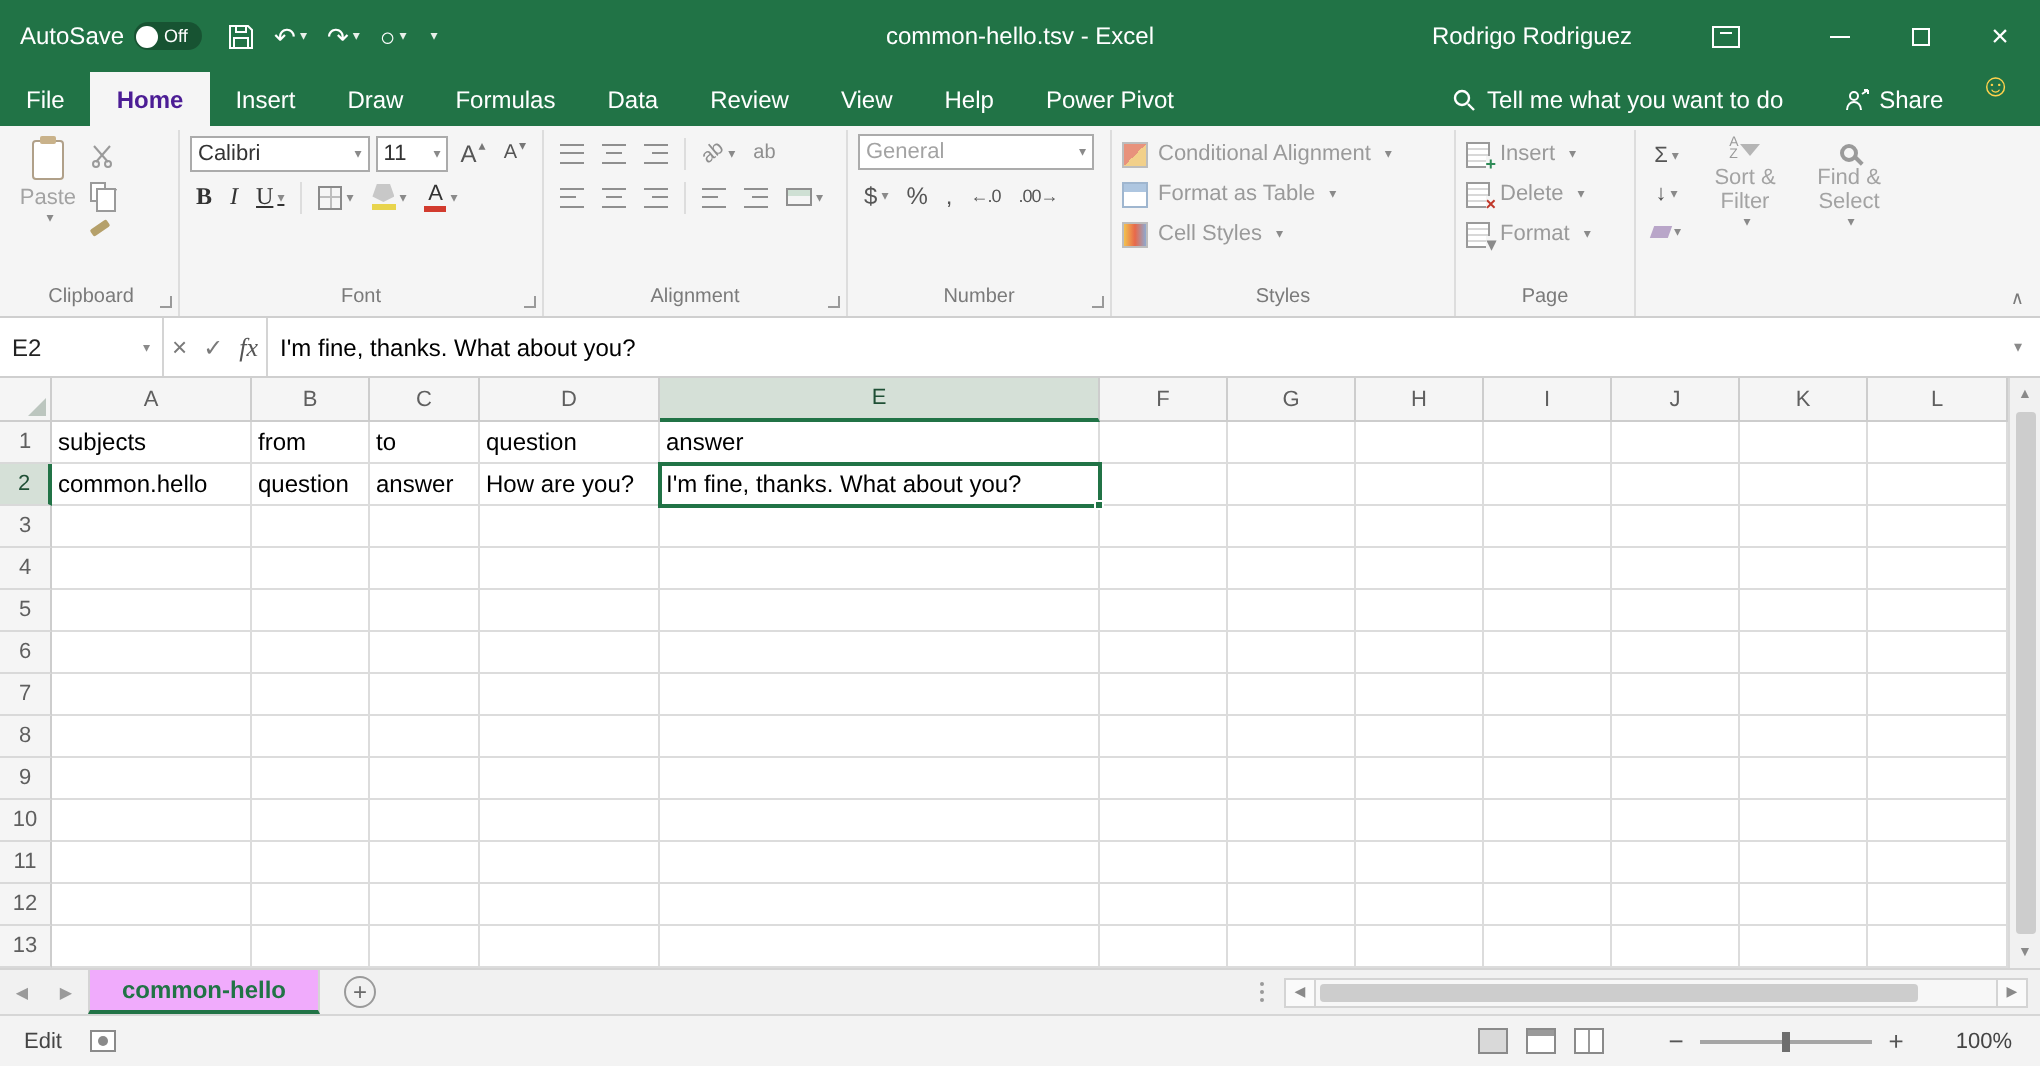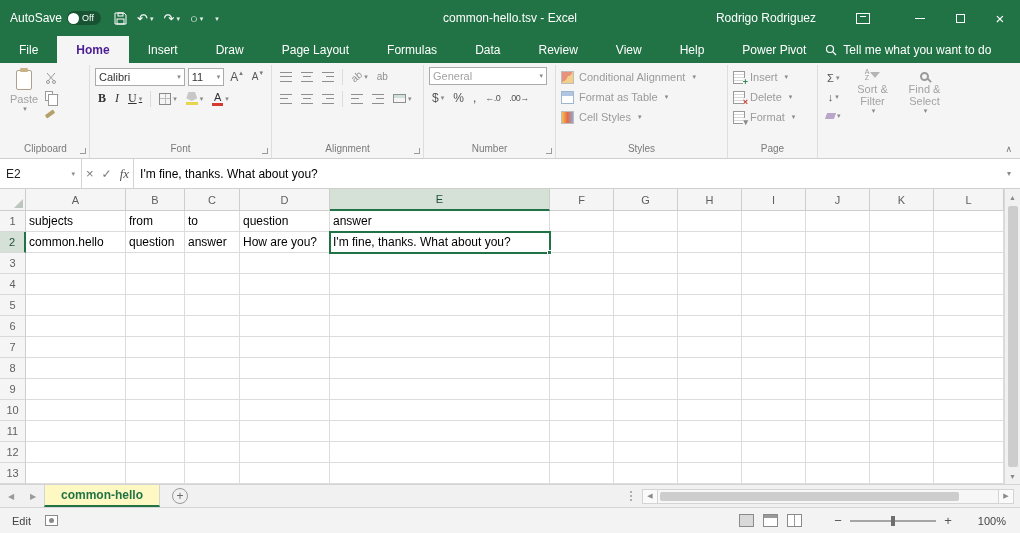--- a/index.html
+++ b/index.html
@@ -18,21 +18,21 @@
   .tright{margin-left:auto;display:flex;align-items:center;height:100%}
   .uname{font-size:12px;margin-right:40px}
   .ropt{width:14px;height:11px;border:1px solid #fff;position:relative;margin-right:30px}
   .ropt::after{content:"";position:absolute;left:3px;top:2px;width:6px;height:3px;border-top:1px solid #fff}
   .wbtn{width:40px;height:36px;display:flex;align-items:center;justify-content:center;color:#fff;font-size:15px}
   .minbar{width:10px;height:1px;background:#fff;display:block}
   .maxbox{width:9px;height:9px;border:1px solid #fff;display:block}
 
   
   .tabrow{height:27px;background:#217346;display:flex;align-items:stretch;flex:0 0 27px}
-  .rtab{padding:0 19px;display:flex;align-items:center;color:#fff;font-size:12px;white-space:nowrap}
+  .rtab{padding:0 13px;display:flex;align-items:center;color:#fff;font-size:12px;white-space:nowrap}
   .rtab.active{background:#f5f5f5;color:#4c1d95;font-weight:bold}
   .tellme{display:flex;align-items:center;gap:6px;color:#fff;font-size:12px;margin-left:auto;margin-right:30px;white-space:nowrap}
   .sharebox{display:flex;align-items:center;gap:5px;color:#fff;font-size:12px;margin-right:18px}
   .smiley{font-size:16px;color:#ffd24d;margin-right:14px;line-height:1}
 
   
   .ribbon{height:96px;flex:0 0 96px;background:#f5f5f5;border-bottom:1px solid #cfcfcf;display:flex;padding:2px 2px 0 2px;position:relative}
   .rgroup{display:flex;flex-direction:column;border-right:1px solid #ddd;padding:2px 5px 0 5px;position:relative}
   .gcontent{flex:1;display:flex}
   .glabel{height:16px;font-size:10px;color:#7a7a7a;text-align:center;line-height:14px}
@@ -129,21 +129,21 @@
   .cell{font-size:12px;color:#000;padding:0 3px;display:flex;align-items:center;border-right:1px solid #dcdcdc;border-bottom:1px solid #dcdcdc;white-space:nowrap;overflow:hidden;background:#fff}
   .cell.selcell{overflow:visible;position:relative;outline:2px solid #217346;outline-offset:-1px;z-index:2}
   .fillhandle{position:absolute;right:-3px;bottom:-3px;width:5px;height:5px;background:#217346;border:1px solid #fff}
   .vscroll{width:16px;flex:0 0 16px;background:#f1f1f1;border-left:1px solid #d9d9d9;display:flex;flex-direction:column;align-items:center}
   .varr{height:16px;display:flex;align-items:center;justify-content:center;font-size:7px;color:#8a8a8a;width:100%}
   .vthumb{flex:1;width:10px;background:#cdcdcd;border-radius:2px;margin:1px 0}
 
   
   .sheetbar{height:23px;flex:0 0 23px;background:#f1f1f1;border-top:1px solid #d4d4d4;display:flex;align-items:stretch}
   .snav{width:22px;display:flex;align-items:center;justify-content:center;font-size:8px;color:#9a9a9a}
-  .sheettab{display:flex;align-items:center;padding:4px 16px;background:#fef9c3;border-right:1px solid #d4d4d4;border-left:1px solid #d4d4d4;border-bottom:2px solid #217346;color:#217346;font-weight:bold;font-size:12px}
+  .sheettab{display:flex;align-items:center;padding:4px 16px;background:#f0abfc;border-right:1px solid #d4d4d4;border-left:1px solid #d4d4d4;border-bottom:2px solid #217346;color:#217346;font-weight:bold;font-size:12px}
   .addsheet{width:16px;height:16px;border:1px solid #9a9a9a;border-radius:50%;display:flex;align-items:center;justify-content:center;color:#6a6a6a;font-size:12px;margin:auto 12px;line-height:1}
   .sspacer{flex:1}
   .dots{width:2px;height:2px;background:#9a9a9a;border-radius:50%;box-shadow:0 4px 0 #9a9a9a,0 -4px 0 #9a9a9a;margin:auto 10px}
   .hscroll{display:flex;align-items:center;width:372px;margin-right:6px}
   .sarr{width:16px;height:15px;display:flex;align-items:center;justify-content:center;font-size:7px;color:#8a8a8a;border:1px solid #d4d4d4;background:#fafafa}
   .htrack{flex:1;height:15px;border:1px solid #d4d4d4;border-left:none;border-right:none;background:#f7f7f7;position:relative}
   .hthumb{position:absolute;left:2px;top:2px;bottom:2px;width:88%;background:#cdcdcd;border-radius:2px}
 
   
   .statusbar{height:26px;flex:0 0 26px;background:#f3f3f3;border-top:1px solid #d6d6d6;display:flex;align-items:center;font-size:11px;color:#444}
@@ -216,21 +216,20 @@
         </span>
     </div>
   </div>
 
   <div class="tabrow">
     <div id="tab-strip" style="display:flex">
         <div class="rtab">File</div>
         <div class="rtab active">Home</div>
         <div class="rtab">Insert</div>
         <div class="rtab">Draw</div>
-        <div class="rtab">Page Layout</div>
         <div class="rtab">Formulas</div>
         <div class="rtab">Data</div>
         <div class="rtab">Review</div>
         <div class="rtab">View</div>
         <div class="rtab">Help</div>
         <div class="rtab">Power Pivot</div>
       </div>
     <div class="tellme">
       <svg width="12" height="12" viewBox="0 0 12 12">
           <circle cx="5" cy="5" r="3.5" fill="none" stroke="#fff" stroke-width="1.2"></circle>

